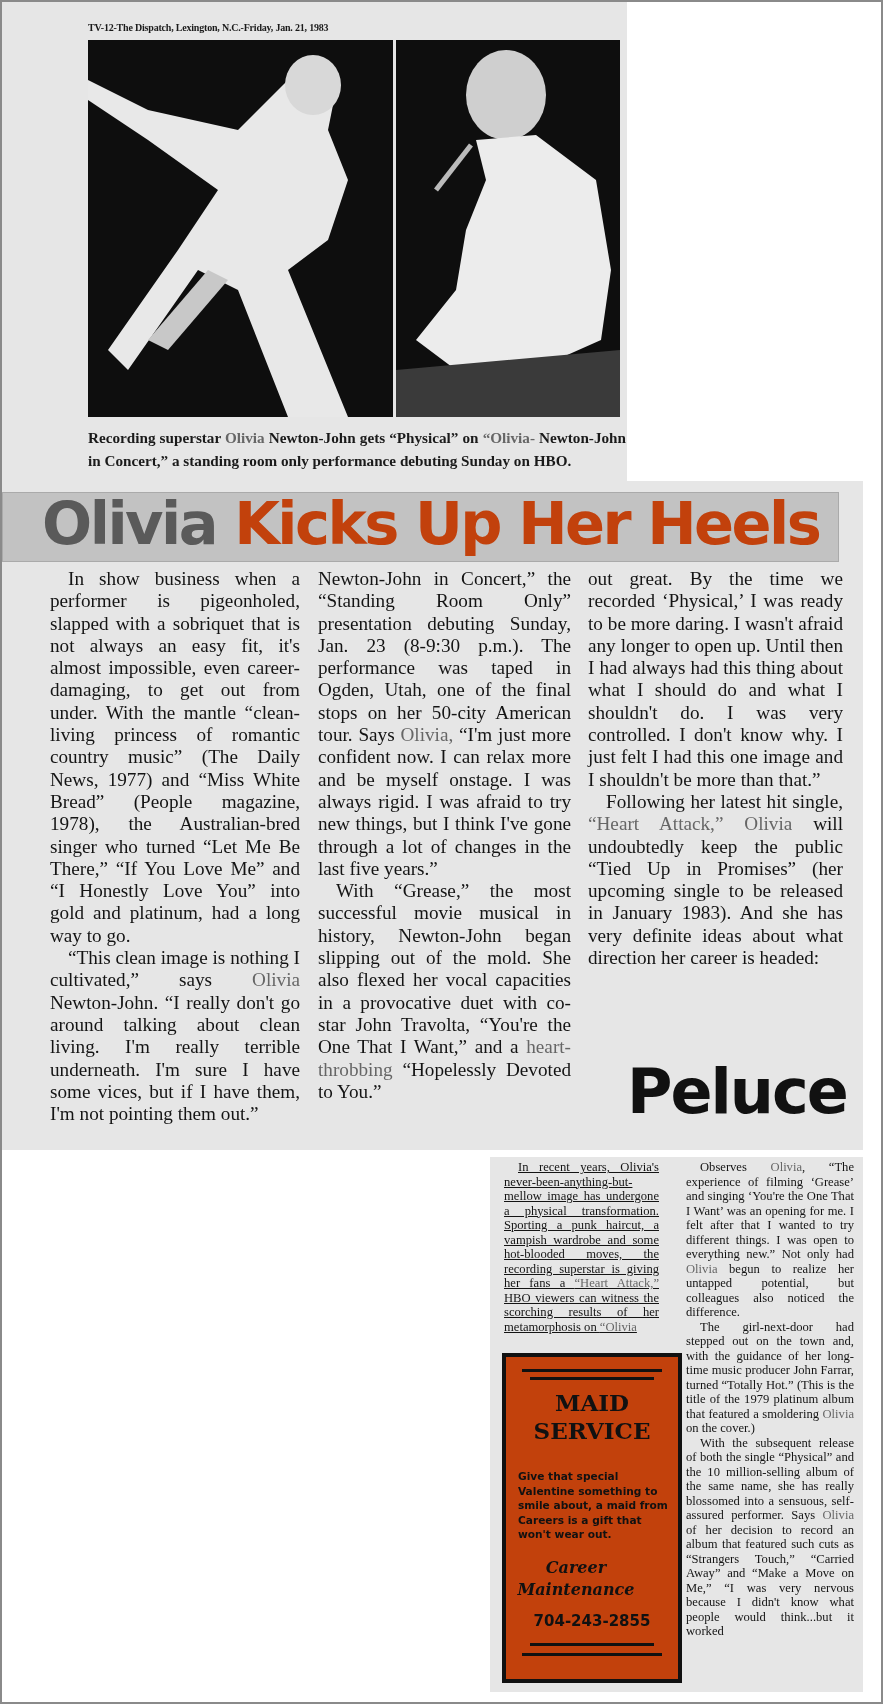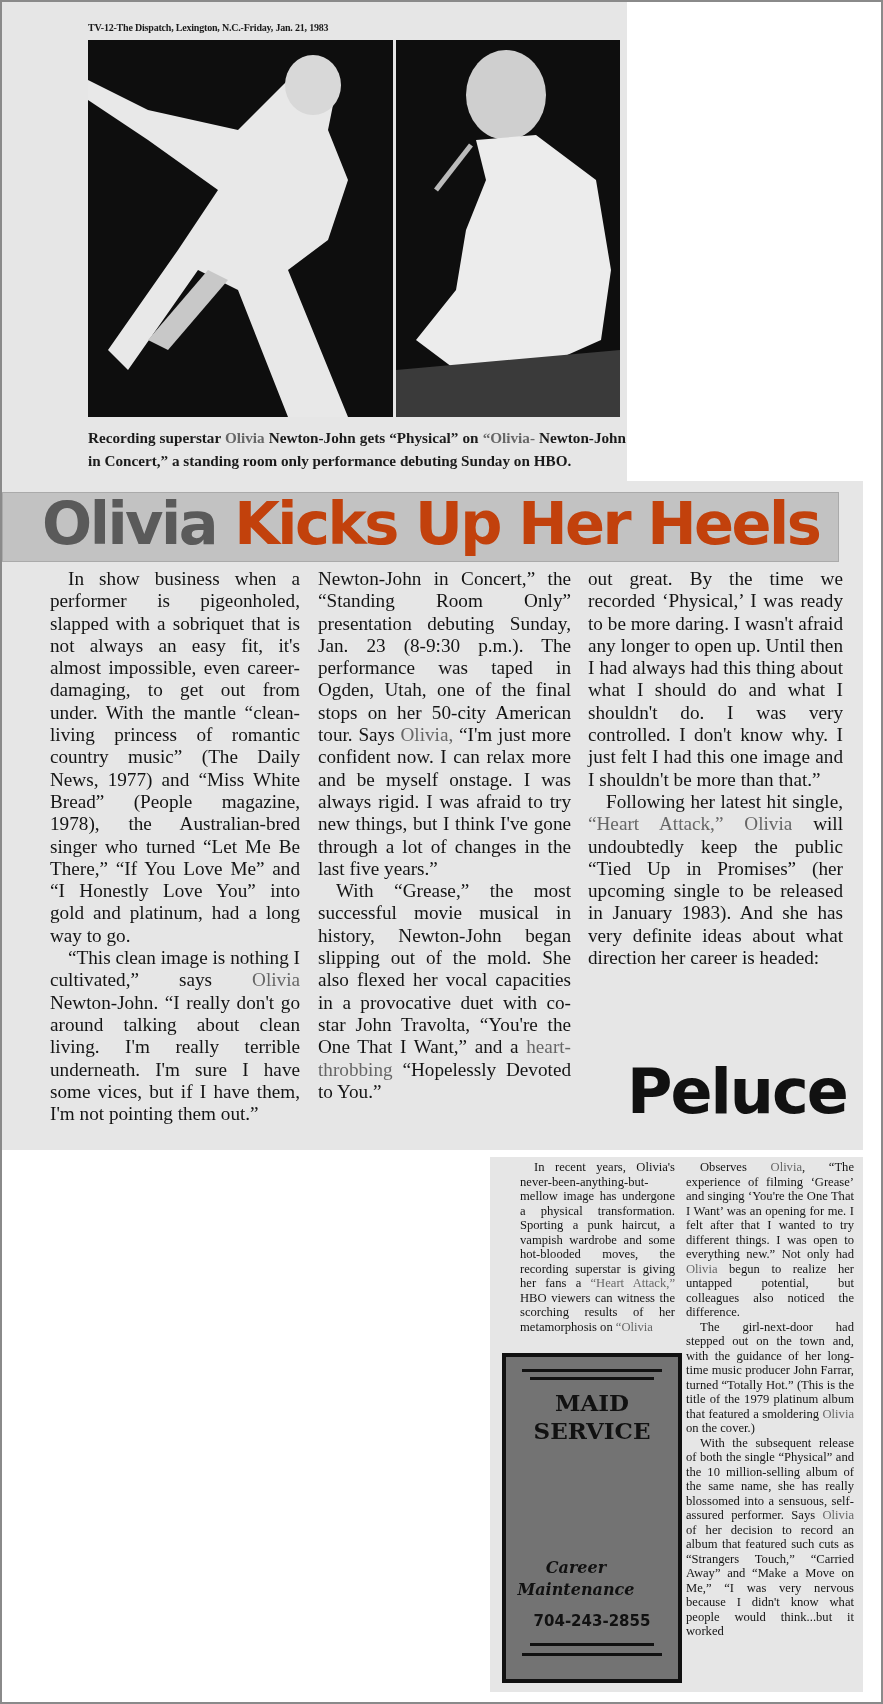--- a/index.html
+++ b/index.html
@@ -28,24 +28,24 @@
   .col p { margin:0; text-indent:18px; }
   #col1 { left:50px; top:568px; width:250px; }
   #col2 { left:318px; top:568px; width:253px; }
   #col3 { left:588px; top:568px; width:255px; }
 
   .peluce { position:absolute; left:590px; top:1052px; font-family:"DejaVu Sans", sans-serif; font-weight:bold; font-size:62px; letter-spacing:-2px; line-height:80px; white-space:nowrap; color:#111;margin-left:37px; }
   .peluce-clip { position:absolute; left:580px; top:1050px; width:283px; height:90px; overflow:hidden; }
 
   .small-col { position:absolute; font-family:"Liberation Serif", serif; font-size:12.6px; line-height:14.5px; text-align:justify; color:#141414; }
   .small-col p { margin:0; text-indent:14px; }
-  #small1 { left:520px; top:1160px; width:155px; }
+  #small1 { left:504px; top:1160px; width:155px;text-decoration:underline; }
   #small2 { left:686px; top:1160px; width:168px; }
 
-  .ad { position:absolute; left:502px; top:1353px; width:172px; height:322px; border:4px solid #111; background:#737373; }
+  .ad { position:absolute; left:502px; top:1353px; width:172px; height:322px; border:4px solid #111; background:#c2410c; }
   .ad .rule { position:absolute; left:16px; width:140px; height:3px; background:#111; }
   .ad .title { position:absolute; left:0; width:172px; text-align:center; font-family:"DejaVu Serif", serif; font-weight:bold; font-size:23px; line-height:28px; color:#111; }
   .ad .body { position:absolute; left:12px; top:112px; width:150px; font-family:"DejaVu Sans", sans-serif; font-weight:bold; font-size:10.6px; line-height:14.5px; color:#111; }
   .ad .script { position:absolute; left:0; width:140px; text-align:center; font-family:"DejaVu Serif", serif; font-style:italic; font-weight:bold; font-size:16px; line-height:22px; color:#111; }
   .ad .phone { position:absolute; left:0; width:172px; text-align:center; font-family:"DejaVu Sans", sans-serif; font-weight:bold; font-size:15px; top:255px; color:#111; }
 </style>
 </head>
 <body>
 
 <div class="frame"></div>
@@ -110,18 +110,19 @@
   <p><span>Observes </span><span class="hl">Olivia</span><span>, “The experience of filming ‘Grease’ and singing ‘You're the One That I Want’ was an opening for me. I felt after that I wanted to try different things. I was open to everything new.” Not only had </span><span class="hl">Olivia</span><span> begun to realize her untapped potential, but colleagues also noticed the difference.</span></p>
   <p><span>The girl-next-door had stepped out on the town and, with the guidance of her long-time music producer John Farrar, turned “Totally Hot.” (This is the title of the 1979 platinum album that featured a smoldering </span><span class="hl">Olivia</span><span> on the cover.)</span></p>
   <p><span>With the subsequent release of both the single “Physical” and the 10 million-selling album of the same name, she has really blossomed into a sensuous, self-assured performer. Says </span><span class="hl">Olivia</span><span> of her decision to record an album that featured such cuts as “Strangers Touch,” “Carried Away” and “Make a Move on Me,” “I was very nervous because I didn't know what people would think...but it worked</span></p>
 </div>
 
 <div class="ad">
   <div class="rule" style="top:12px;"></div>
   <div class="rule" style="top:20px; left:24px; width:124px;"></div>
   <div class="title" style="top:32px;">MAID</div>
   <div class="title" style="top:60px;">SERVICE</div>
+  <div class="body">Give that special Valentine something to smile about, a maid from Careers is a gift that won't wear out.</div>
   <div class="script" style="top:200px;">Career</div>
   <div class="script" style="top:222px;">Maintenance</div>
   <div class="phone">704-243-2855</div>
   <div class="rule" style="top:286px; left:24px; width:124px;"></div>
   <div class="rule" style="top:296px;"></div>
 </div>
 
 </body></html>

